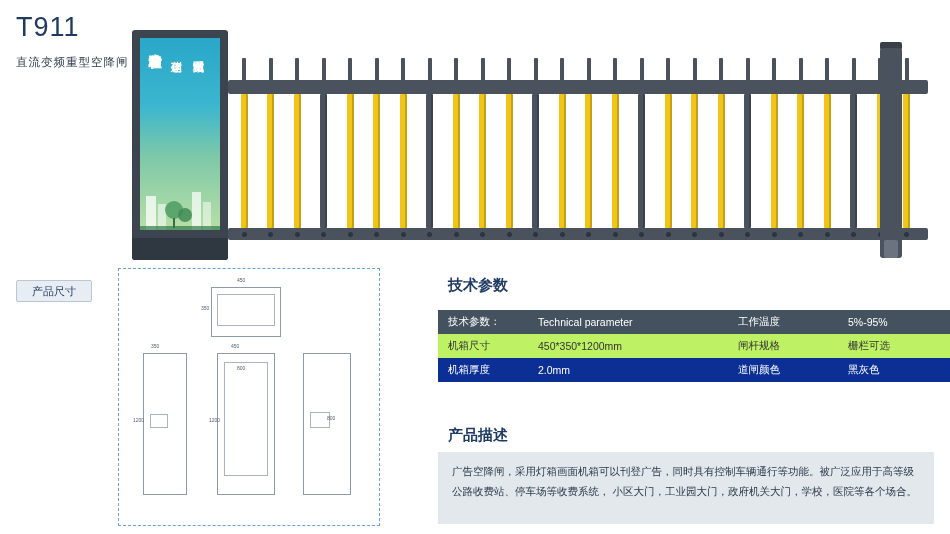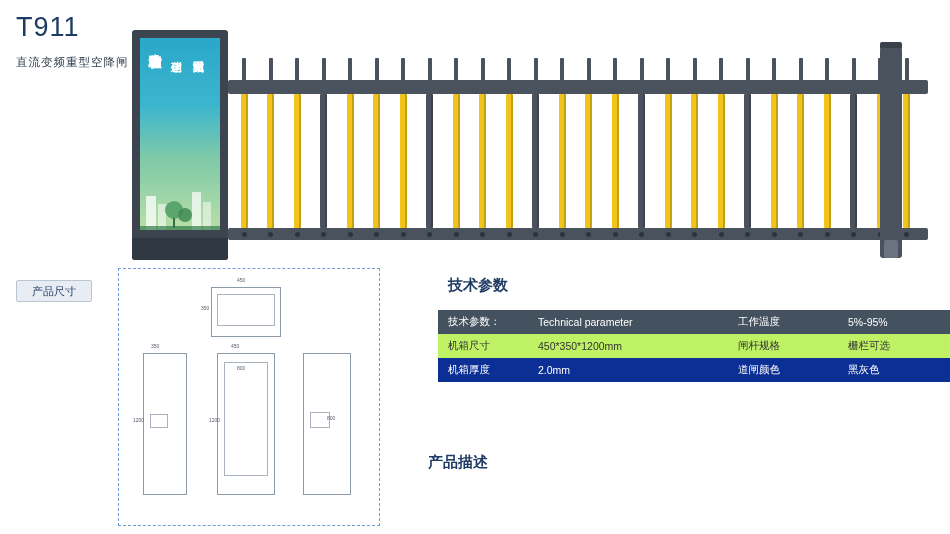--- a/index.html
+++ b/index.html
@@ -290,15 +290,16 @@
         </tr>
         <tr class="blue">
           <td class="k">机箱厚度</td>
           <td class="v">2.0mm</td>
           <td class="k2">道闸颜色</td>
           <td class="v2">黑灰色</td>
         </tr>
       </tbody>
   </table>
 
-  <div class="sec-title" style="left:428px;top:426px;margin-top:27px;">产品描述</div>
+  <div class="sec-title" style="left:448px;top:426px;">产品描述</div>
+  <div class="desc-box">广告空降闸，采用灯箱画面机箱可以刊登广告，同时具有控制车辆通行等功能。被广泛应用于高等级公路收费站、停车场等收费系统， 小区大门，工业园大门，政府机关大门，学校，医院等各个场合。</div>
 
 </div>
 
 </body></html>

